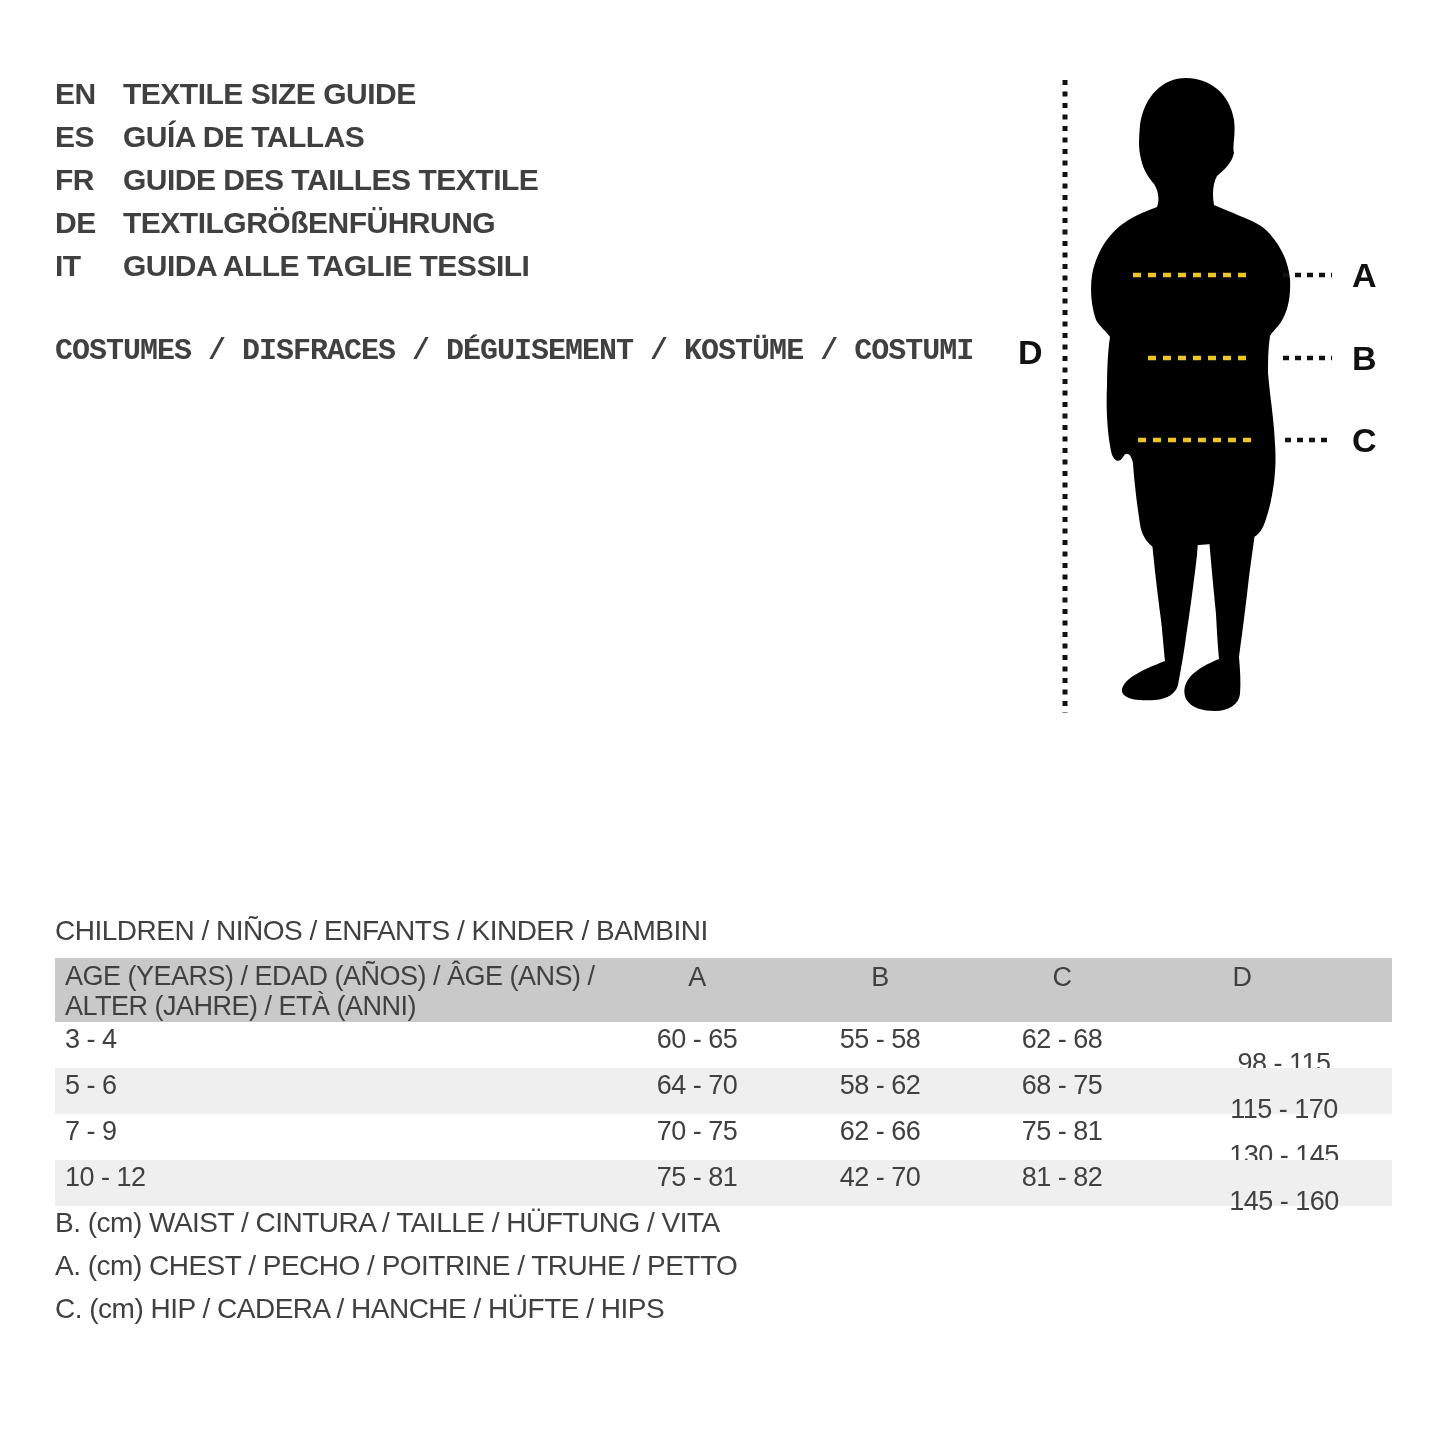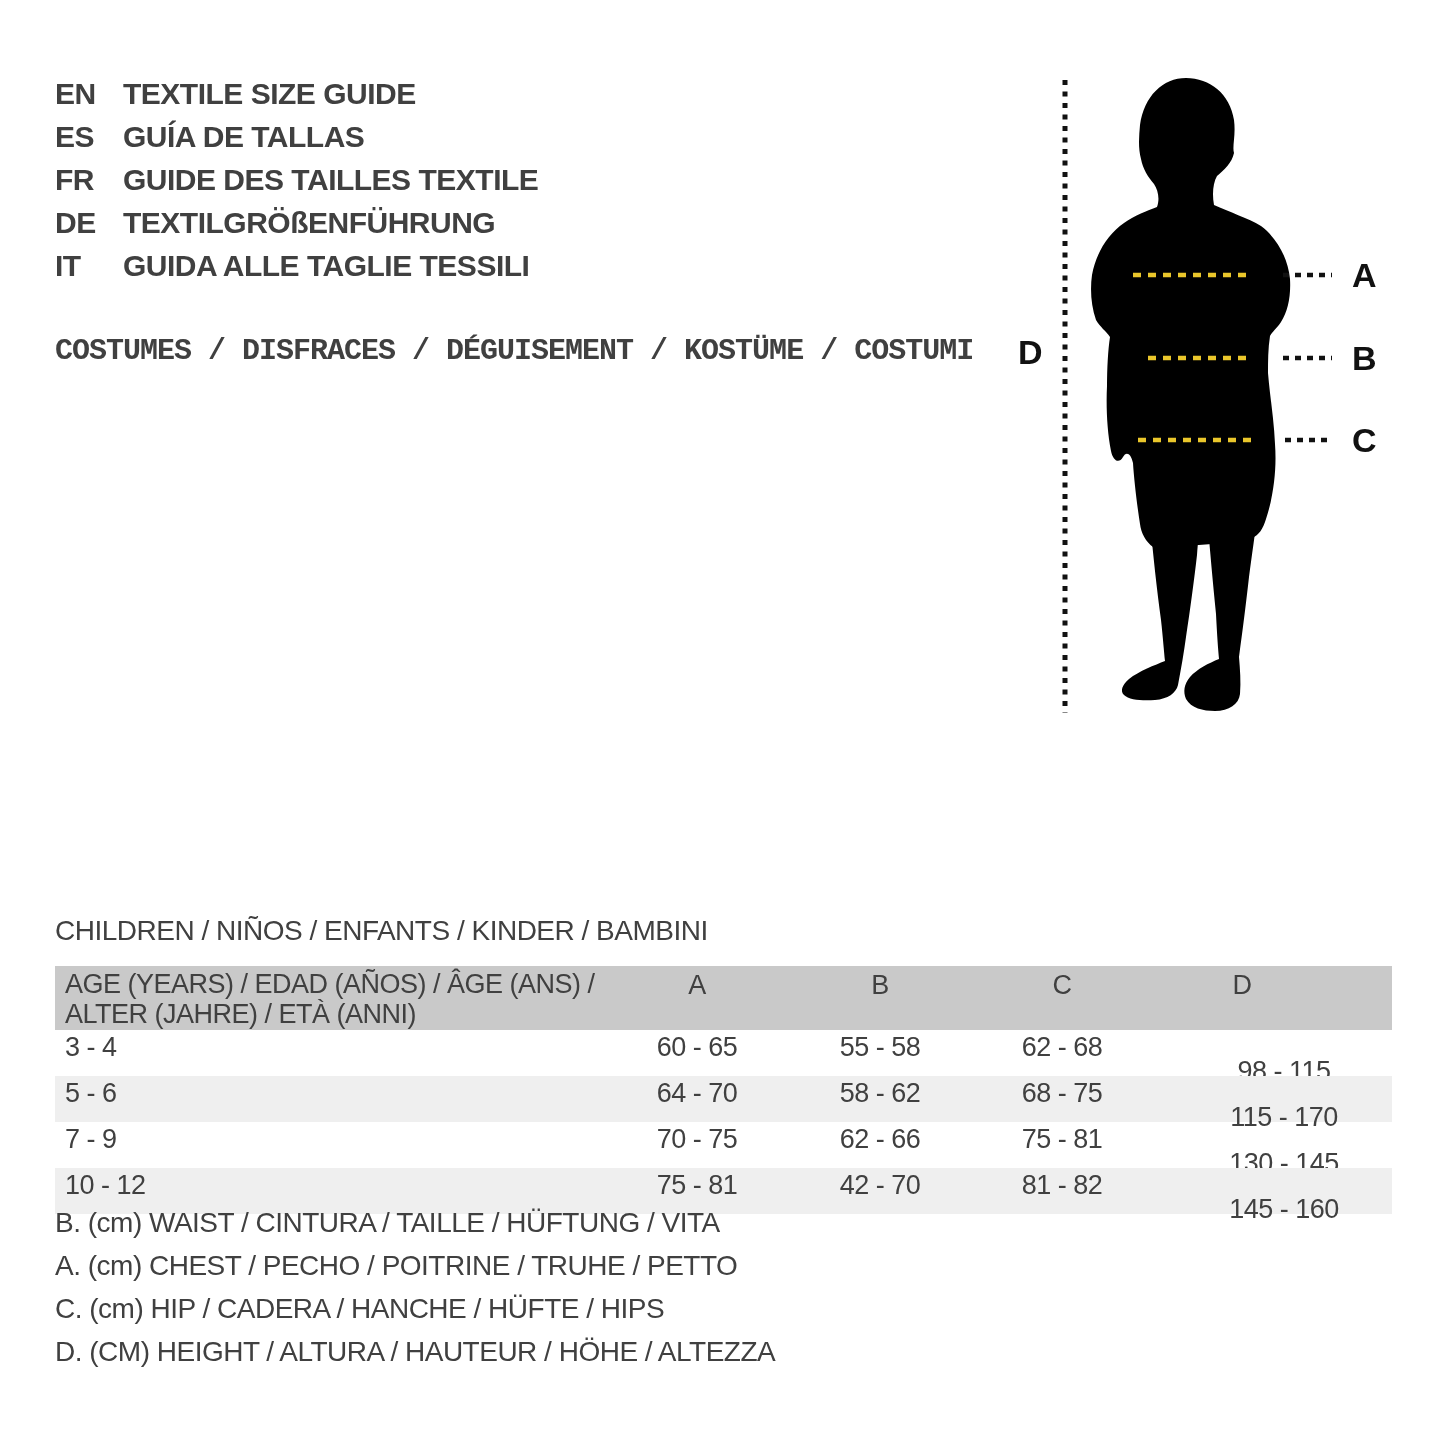--- a/index.html
+++ b/index.html
@@ -13,21 +13,21 @@
   .lang-list{left:55px;top:72px;}
   .lang-row{display:flex;line-height:43px;font-size:30px;font-weight:600;}
   .lang-code{width:68px;flex:0 0 68px;}
   
   .category{left:55px;top:334px;font-size:30px;font-weight:bold;letter-spacing:-1px;white-space:nowrap;font-family:Liberation Mono, monospace;}
   
   .diagram{left:1000px;top:58px;width:445px;height:670px;}
   
   .children-title{left:55px;top:914px;font-size:28px;line-height:34px;font-weight:400;white-space:nowrap;}
   .size-table{left:55px;top:958px;width:1337px;}
-  .t-header{position:relative;height:64px;background:#c9c9c9;font-size:27px;margin-top:8px;}
+  .t-header{position:relative;height:64px;background:#c9c9c9;font-size:27px;}
   .t-header .age-lines{position:absolute;left:10px;top:3px;line-height:30px;}
   .col-letter{position:absolute;top:4px;width:60px;height:30px;line-height:30px;text-align:center;font-size:27px;}
   .col-a{left:612px;} .col-b{left:795px;} .col-c{left:977px;} .col-d{left:1157px;}
   .t-row{position:relative;height:46px;line-height:34px;font-size:27px;}
   .t-row.alt{background:#efefef;}
   .t-row .age{position:absolute;left:10px;}
   .t-val{position:absolute;width:160px;text-align:center;}
   .va{left:562px;} .vb{left:745px;} .vc{left:927px;} .vd{left:1149px;margin-top:24px;}
   
   .legend{left:55px;top:1201px;font-size:28px;line-height:43px;}
@@ -173,16 +173,15 @@
       <span class="t-val vb">42 - 70</span>
       <span class="t-val vc">81 - 82</span>
       <span class="t-val vd">145 - 160</span>
     </div>
   </div>
 
   <div class="abs legend">
     <div>B. (cm) WAIST / CINTURA / TAILLE / HÜFTUNG / VITA</div>
     <div>A. (cm) CHEST / PECHO / POITRINE / TRUHE / PETTO</div>
     <div>C. (cm) HIP / CADERA / HANCHE / HÜFTE / HIPS</div>
-    <div>D. (CM) HEIGHT / ALTURA / HAUTEUR / HÖHE / ALTEZZA</div>
   </div>
 
 </div>
 
 </body></html>

